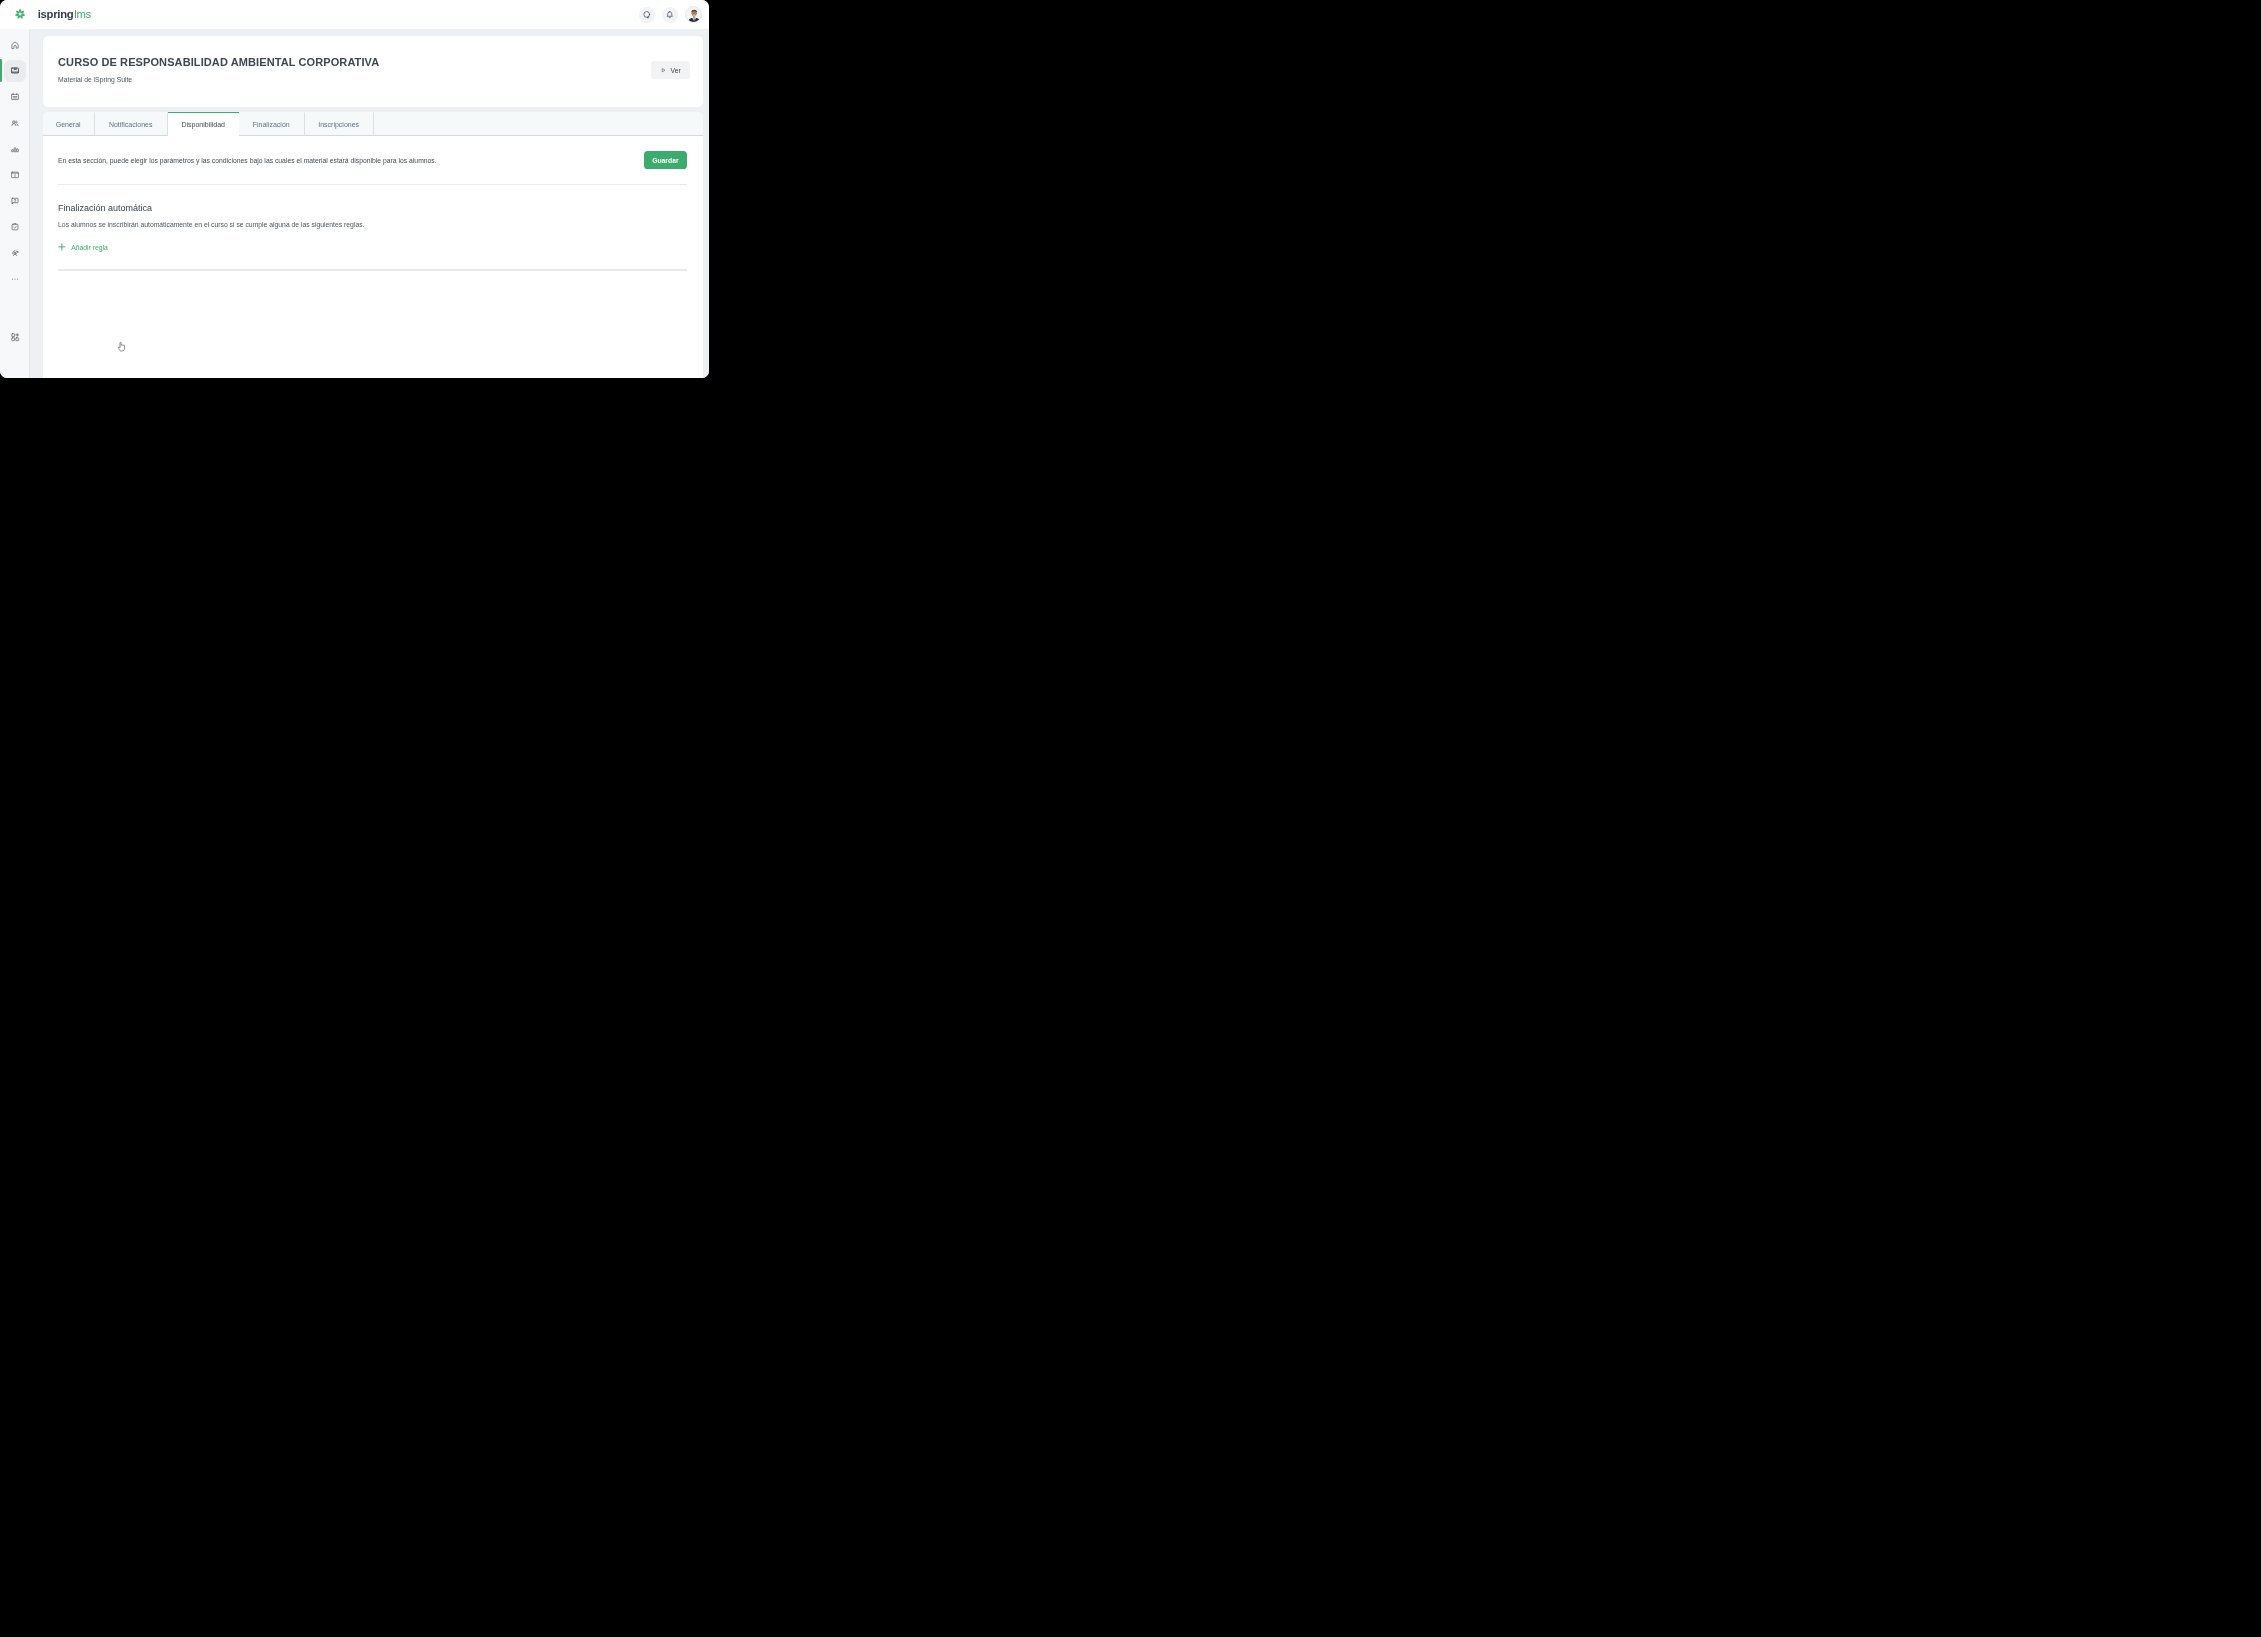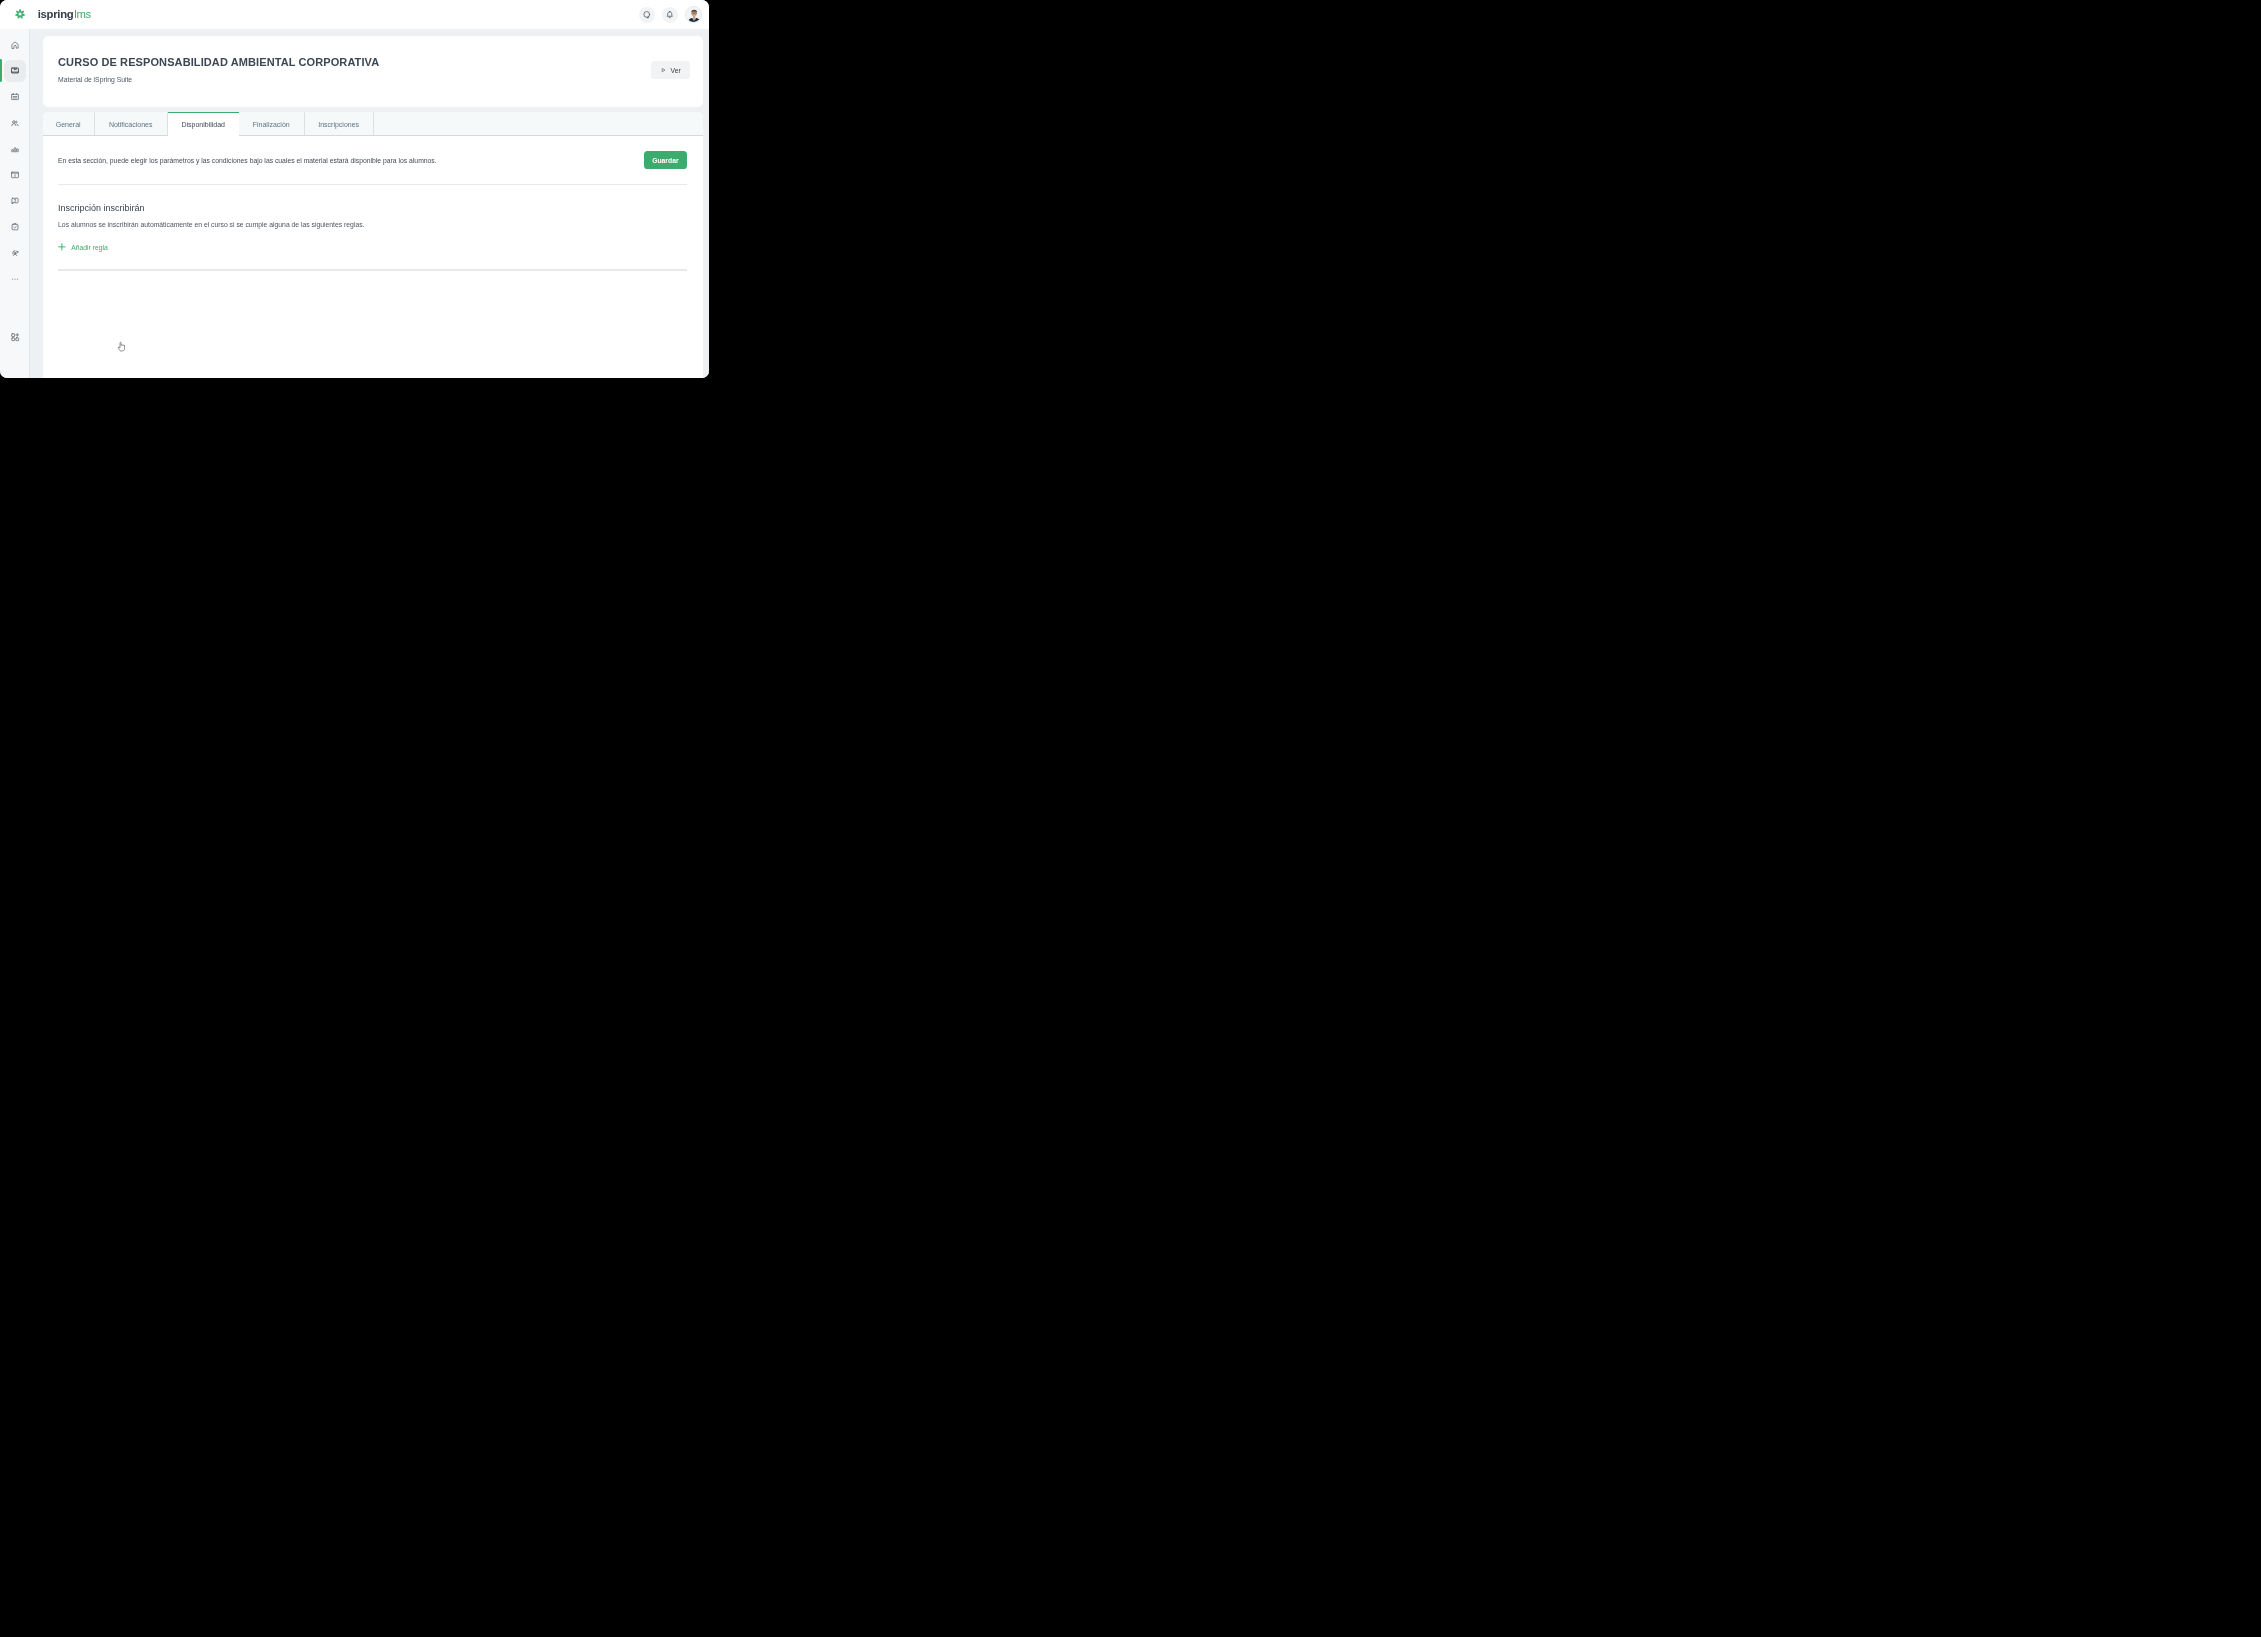--- a/index.html
+++ b/index.html
@@ -361,21 +361,21 @@
       <div class="content">
 
         <div class="intro-row">
           <p class="intro-text">En esta sección, puede elegir los parámetros y las condiciones bajo las cuales el material estará disponible para los alumnos.</p>
           <button class="save-btn">Guardar</button>
         </div>
 
         <div class="divider d1"></div>
 
         <section class="section">
-          <h2>Inscripción inscribirán</h2>
+          <h2>Finalización automática</h2>
           <p>Los alumnos se inscribirán automáticamente en el curso si se cumple alguna de las siguientes reglas.</p>
           <button class="add-link">
             <span>
               <svg width="7.7" height="7.7" viewBox="0 0 16 16" fill="none" stroke="#3CAC6E" stroke-width="2" stroke-linecap="round">
                 <path d="M8 1.5 v13 M1.5 8 h13"></path>
               </svg>
             </span>
             <span>Añadir regla</span>
           </button>
         </section>

